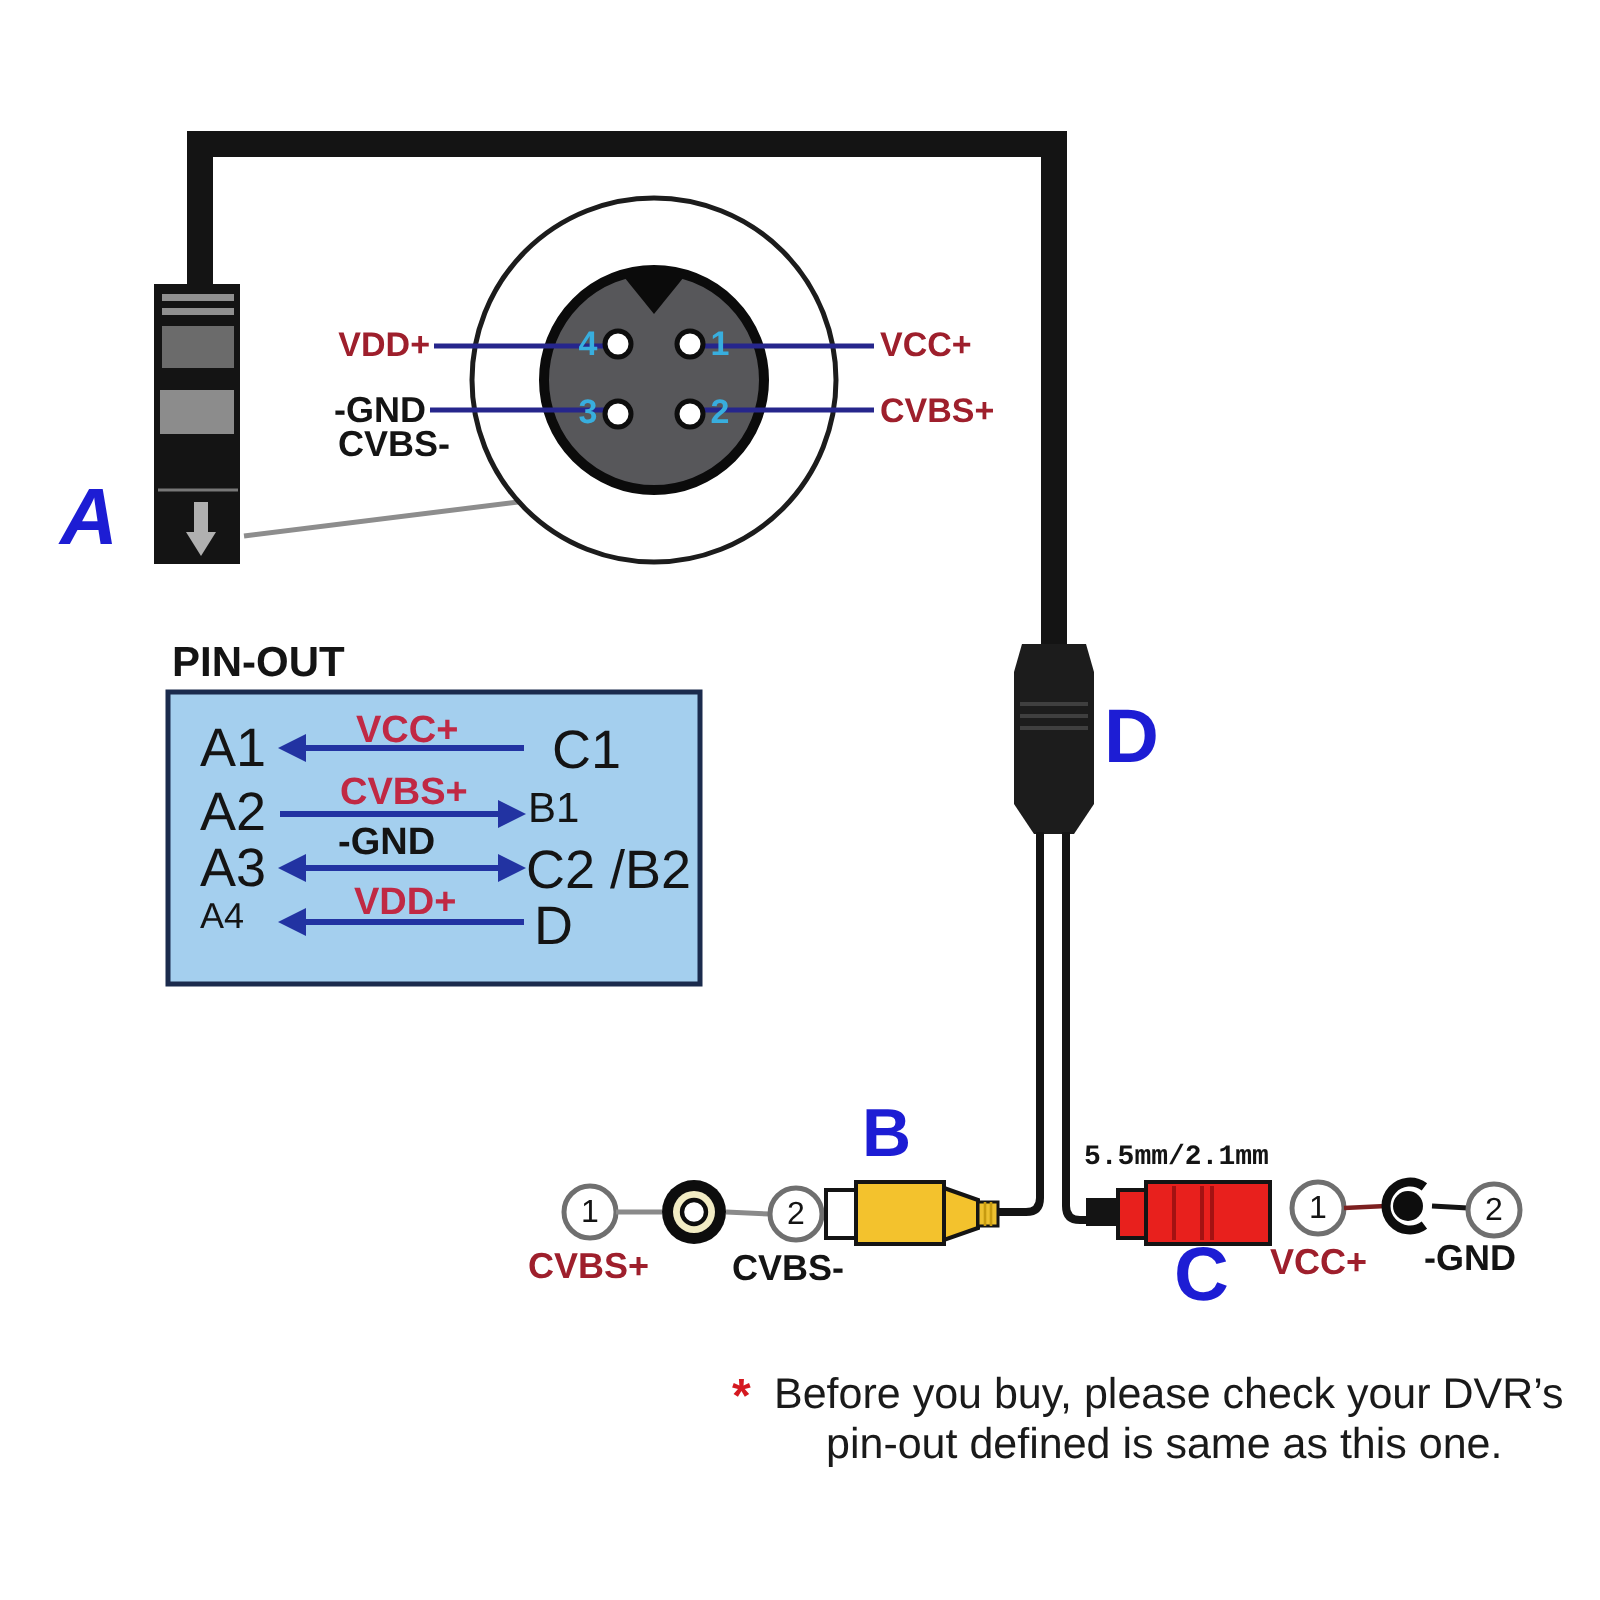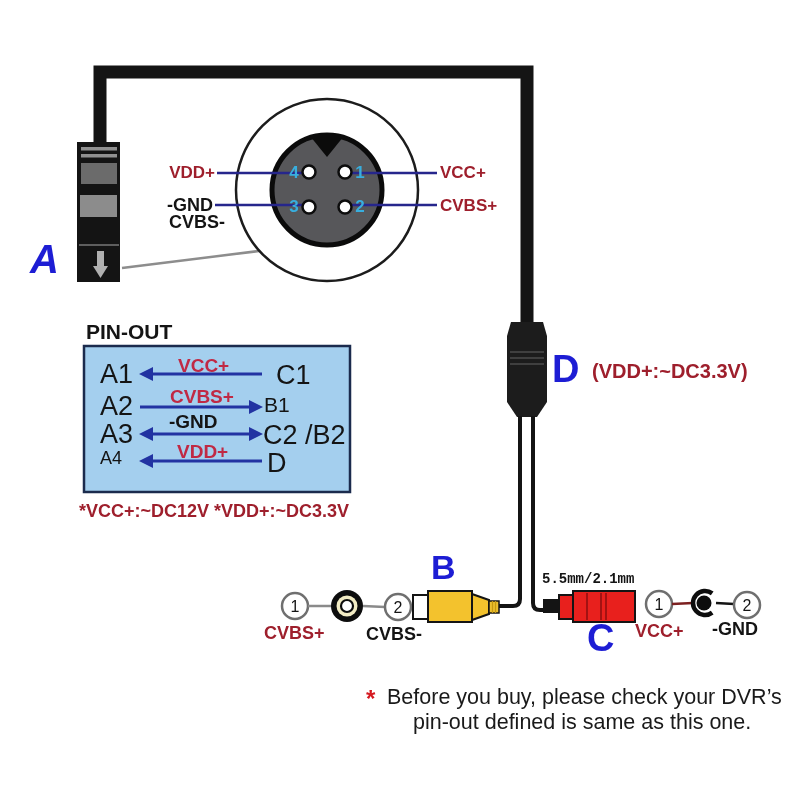--- a/index.html
+++ b/index.html
@@ -140,41 +140,39 @@
   <span class="t b ralign" style="left:153px;top:196px;width:60px;font-size:18px;">-GND</span>
   <span class="t b ralign" style="left:158px;top:213px;width:67px;font-size:18px;">CVBS-</span>
   <span class="t b darkred" style="left:440px;top:164px;font-size:17px;">VCC+</span>
   <span class="t b darkred" style="left:440px;top:197px;font-size:17px;">CVBS+</span>
 
   <span class="t b cyan center" style="left:294px;top:172px;font-size:17px;">4</span>
   <span class="t b cyan center" style="left:360px;top:172px;font-size:17px;">1</span>
   <span class="t b cyan center" style="left:294px;top:206px;font-size:17px;">3</span>
   <span class="t b cyan center" style="left:360px;top:206px;font-size:17px;">2</span>
 
-  <span class="t b darkred" style="left:592px;top:361px;font-size:20px;">(VDD+:~DC3.3V)</span>
 
   <span class="t b" style="left:86px;top:321px;font-size:21px;">PIN-OUT</span>
 
   <span class="t" style="left:100px;top:361px;font-size:27px;text-align:right;">A1</span>
   <span class="t b crim" style="left:178px;top:356px;font-size:19px;">VCC+</span>
   <span class="t" style="left:248px;top:362px;font-size:27px;margin-left:28px;">C1</span>
 
   <span class="t" style="left:100px;top:393px;font-size:27px;">A2</span>
   <span class="t b crim" style="left:170px;top:387px;font-size:19px;">CVBS+</span>
   <span class="t" style="left:264px;top:394px;font-size:21px;">B1</span>
 
   <span class="t" style="left:100px;top:421px;font-size:27px;">A3</span>
   <span class="t b" style="left:169px;top:412px;font-size:19px;">-GND</span>
   <span class="t" style="left:263px;top:422px;font-size:27px;">C2 /B2</span>
 
   <span class="t" style="left:100px;top:449px;font-size:18px;">A4</span>
   <span class="t b crim" style="left:177px;top:442px;font-size:19px;">VDD+</span>
   <span class="t" style="left:267px;top:450px;font-size:27px;">D</span>
 
-  <span class="t b darkred" style="left:79px;top:502px;font-size:18px;">*VCC+:~DC12V *VDD+:~DC3.3V</span>
 
   <span class="t center" style="left:295px;top:607px;font-size:16px;">1</span>
   <span class="t center" style="left:398px;top:608px;font-size:16px;">2</span>
   <span class="t b darkred" style="left:264px;top:624px;font-size:18px;">CVBS+</span>
   <span class="t b" style="left:366px;top:625px;font-size:18px;">CVBS-</span>
 
   <span class="t b" style="left:542px;top:572px;font-size:14px;font-family:Liberation Mono, monospace;">5.5mm/2.1mm</span>
   <span class="t center" style="left:659px;top:605px;font-size:16px;">1</span>
   <span class="t center" style="left:747px;top:606px;font-size:16px;">2</span>
   <span class="t b darkred" style="left:635px;top:622px;font-size:18px;">VCC+</span>

